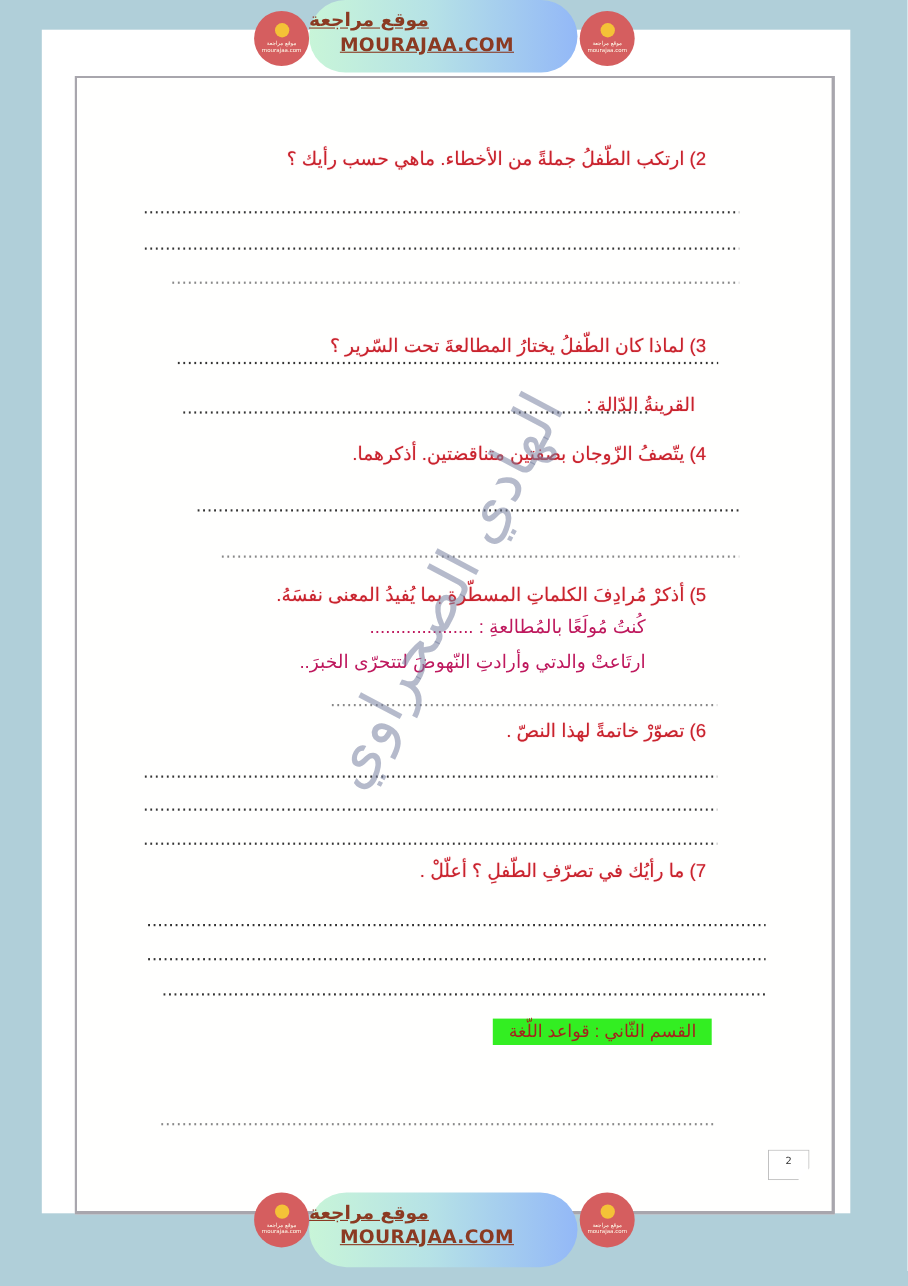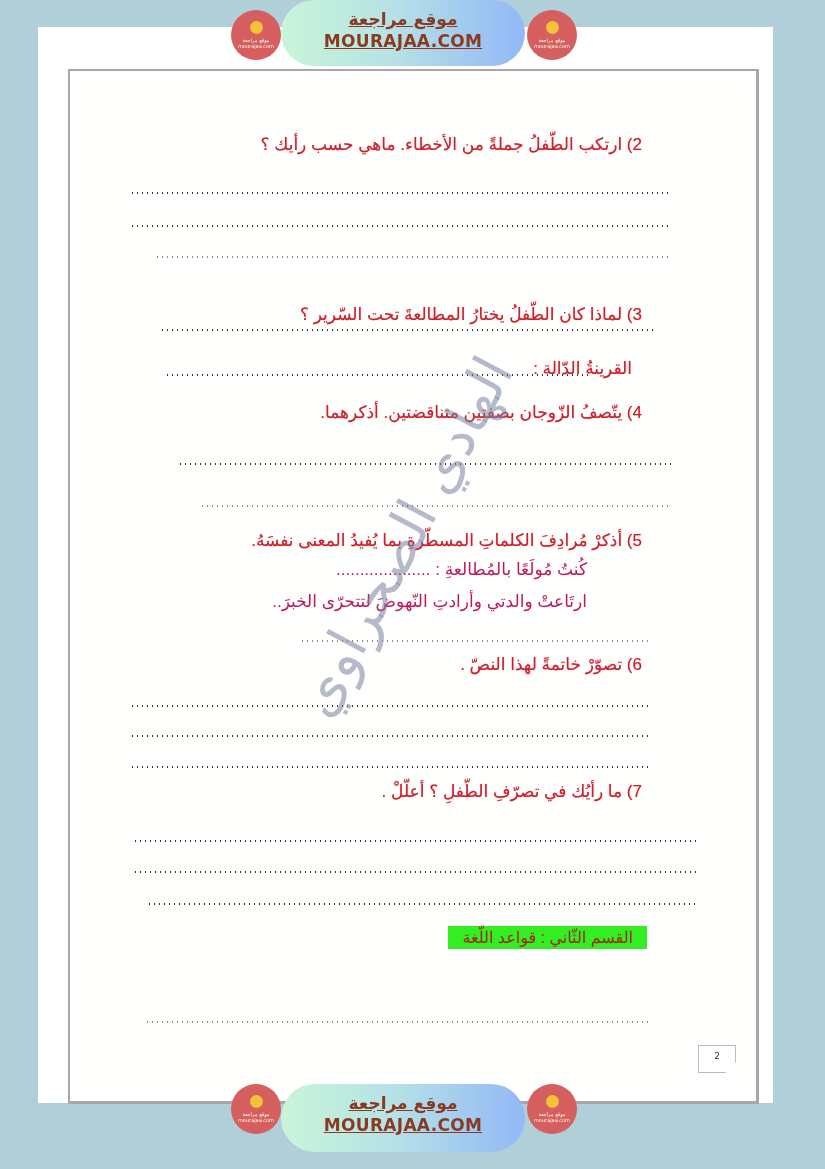--- a/index.html
+++ b/index.html
@@ -14,29 +14,29 @@
   }
   .frame {
     position:absolute; left:68px; top:69px; width:686px; height:1030px;
     border:2px solid #a8a6ad; border-right-width:3px; border-bottom-width:3px;
     background:#fffffe;
   }
   .banner {
     position:absolute; left:281px; width:244px; height:66px;
     border-radius:34px;
     background:linear-gradient(90deg,#c8f5d8 0%,#b6e2e6 45%,#93b8f7 100%);
-    text-align:center;
+    text-align:left;
   }
   .banner .ar {
     font-family:"DejaVu Sans", sans-serif; font-weight:bold; font-size:17px;
     color:#8b3a22; text-decoration:underline; margin-top:9px; direction:rtl; line-height:20px;
   }
   .banner .en {
     font-family:"DejaVu Sans", sans-serif; font-weight:bold; font-size:17px;
-    color:#8b3a22; text-decoration:underline; line-height:24px; letter-spacing:0.3px;
+    color:#8b3a22; text-decoration:underline; line-height:24px; letter-spacing:0.3px;margin-left:28px;
   }
   .logo {
     position:absolute; width:50px; height:50px; border-radius:50%;
     background:#d55e5f; display:flex; flex-direction:column; align-items:center; justify-content:center;
   }
   .logo .badge {
     width:13px; height:13px; border-radius:50%; background:#f4c237; margin-bottom:3px;
   }
   .logo .txt { font-size:5px; color:#ffe; line-height:6px; text-align:center; }
 

